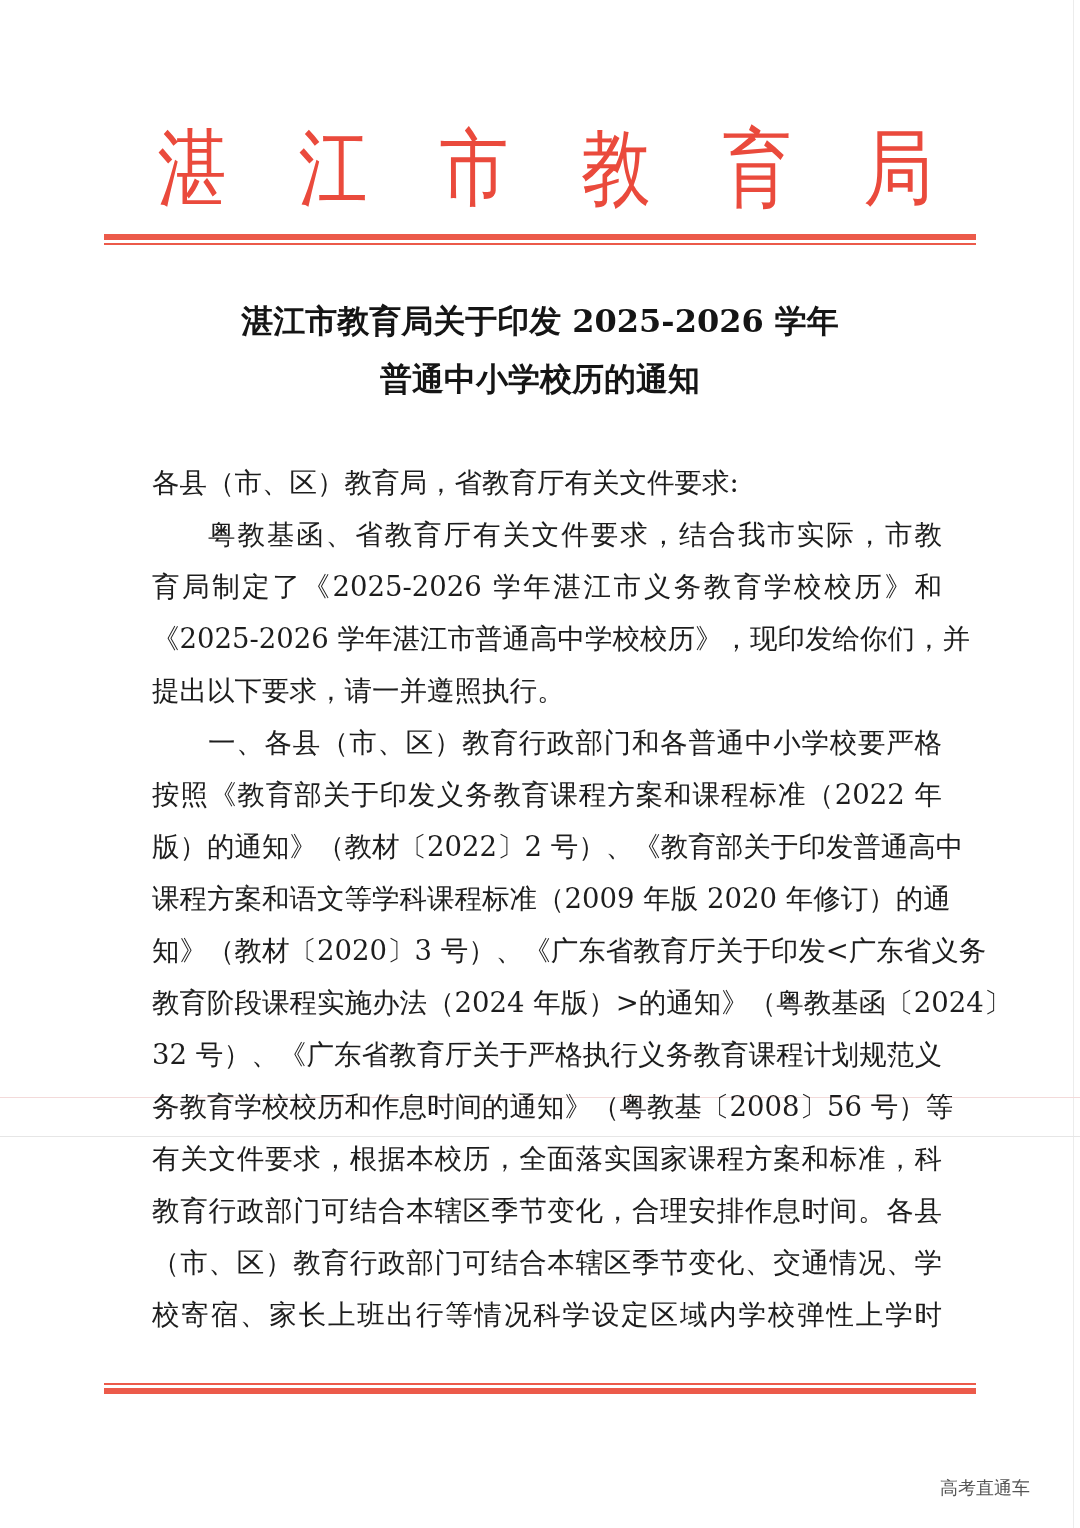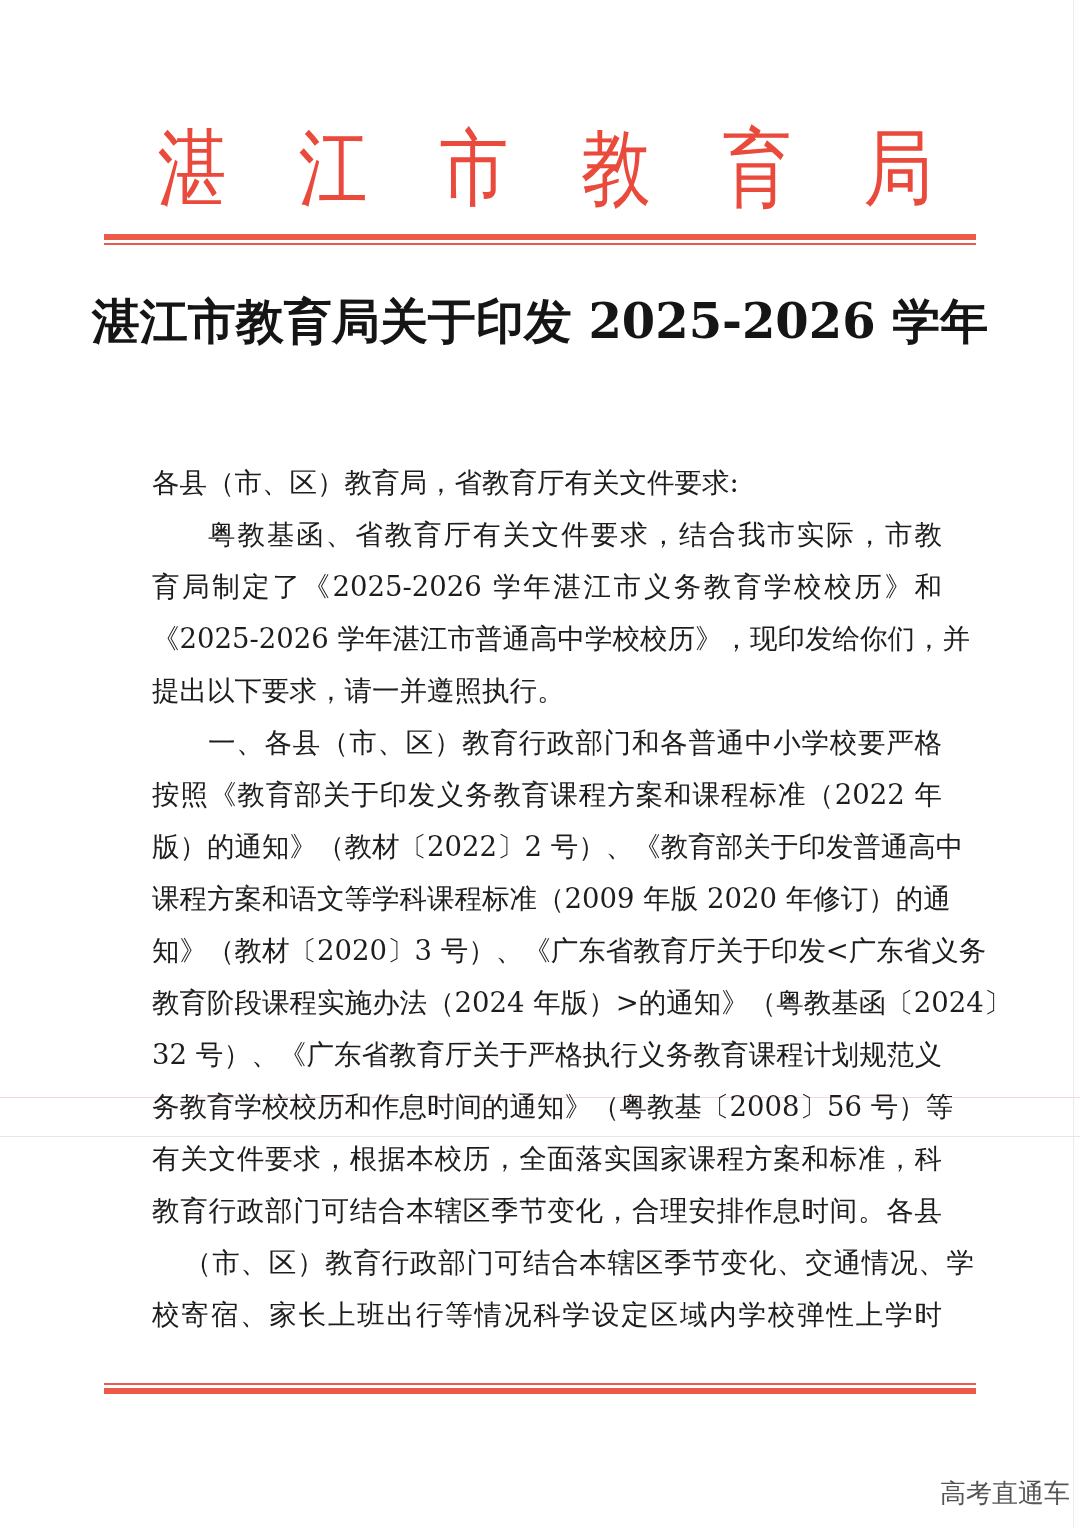--- a/index.html
+++ b/index.html
@@ -24,34 +24,34 @@
     color: #ea4a3c; font-size: 84px; line-height: 100px;
     font-family: "DejaVu Serif", "Liberation Serif", serif;
     transform: scaleX(0.82); display: inline-block;
   }
   .rule { position: absolute; left: 104px; width: 872px; }
   .rule .thick { height: 6px; background: #ec5a4a; }
   .rule .gap { height: 3px; background: #fff; }
   .rule .thin { height: 2px; background: #ec5a4a; }
   .title {
     position: absolute; left: 0; width: 1080px; text-align: center;
-    font-size: 48px; font-weight: bold; color: #151515; letter-spacing: 0px;
+    font-size: 32px; font-weight: bold; color: #151515; letter-spacing: 0px;
     line-height: 58px; top: 292px;
   }
   .body-text {
     position: absolute; left: 152px; width: 790px; font-size: 27.5px;
     color: #1d1d1d;
   }
   .line {
     position: absolute; left: 0; width: 790px; height: 52px; line-height: 52px;
     white-space: nowrap; text-align: justify; text-align-last: justify;
   }
   .line.last { text-align-last: left; }
   .watermark {
-    position: absolute; left: 940px; top: 1476px; font-size: 26px; color: #555;
+    position: absolute; left: 940px; top: 1476px; font-size: 18px; color: #555;
     font-family: "DejaVu Sans", "Liberation Sans", sans-serif;
   }
 </style>
 </head>
 <body>
 
 <div class="edge-line"></div>
 <div class="scan-line" style="top:1097px;background:#f3dada;"></div>
 <div class="scan-line" style="top:1136px;background:#e6e6e6;"></div>
 
@@ -65,39 +65,40 @@
 </div>
 
 <div class="rule" style="top:234px;">
   <div class="thick"></div>
     <div class="gap"></div>
     <div class="thin"></div>
 </div>
 
 <div class="title">
   <div>湛江市教育局关于印发 2025-2026 学年</div>
+  <div>普通中小学校历的通知</div>
 </div>
 
 <div class="body-text" id="body" style="top:456px;">
     <div class="line last" style="top: 0px;">各县（市、区）教育局，省教育厅有关文件要求:</div>
     <div class="line" style="top: 52px; left: 56px; width: 734px;">粤教基函、省教育厅有关文件要求，结合我市实际，市教</div>
     <div class="line" style="top: 104px;">育局制定了《2025-2026 学年湛江市义务教育学校校历》和</div>
     <div class="line" style="top: 156px;">《2025-2026 学年湛江市普通高中学校校历》，现印发给你们，并</div>
     <div class="line last" style="top: 208px;">提出以下要求，请一并遵照执行。</div>
     <div class="line" style="top: 260px; left: 56px; width: 734px;">一、各县（市、区）教育行政部门和各普通中小学校要严格</div>
     <div class="line" style="top: 312px;">按照《教育部关于印发义务教育课程方案和课程标准（2022 年</div>
     <div class="line" style="top: 364px;">版）的通知》（教材〔2022〕2 号）、《教育部关于印发普通高中</div>
     <div class="line" style="top: 416px;">课程方案和语文等学科课程标准（2009 年版 2020 年修订）的通</div>
     <div class="line" style="top: 468px;">知》（教材〔2020〕3 号）、《广东省教育厅关于印发&lt;广东省义务</div>
     <div class="line" style="top: 520px;">教育阶段课程实施办法（2024 年版）&gt;的通知》（粤教基函〔2024〕</div>
     <div class="line" style="top: 572px;">32 号）、《广东省教育厅关于严格执行义务教育课程计划规范义</div>
     <div class="line" style="top: 624px;">务教育学校校历和作息时间的通知》（粤教基〔2008〕56 号）等</div>
     <div class="line" style="top: 676px;">有关文件要求，根据本校历，全面落实国家课程方案和标准，科</div>
     <div class="line" style="top: 728px;">教育行政部门可结合本辖区季节变化，合理安排作息时间。各县</div>
-    <div class="line" style="top: 780px; margin-left: 32px;">（市、区）教育行政部门可结合本辖区季节变化、交通情况、学</div>
+    <div class="line" style="top: 780px;">（市、区）教育行政部门可结合本辖区季节变化、交通情况、学</div>
     <div class="line" style="top: 832px;">校寄宿、家长上班出行等情况科学设定区域内学校弹性上学时</div>
   </div>
 
 <div class="rule" style="top:1383px;">
   <div class="thin"></div>
     <div class="gap"></div>
     <div class="thick"></div>
 </div>
 
 <div class="watermark">高考直通车</div>

